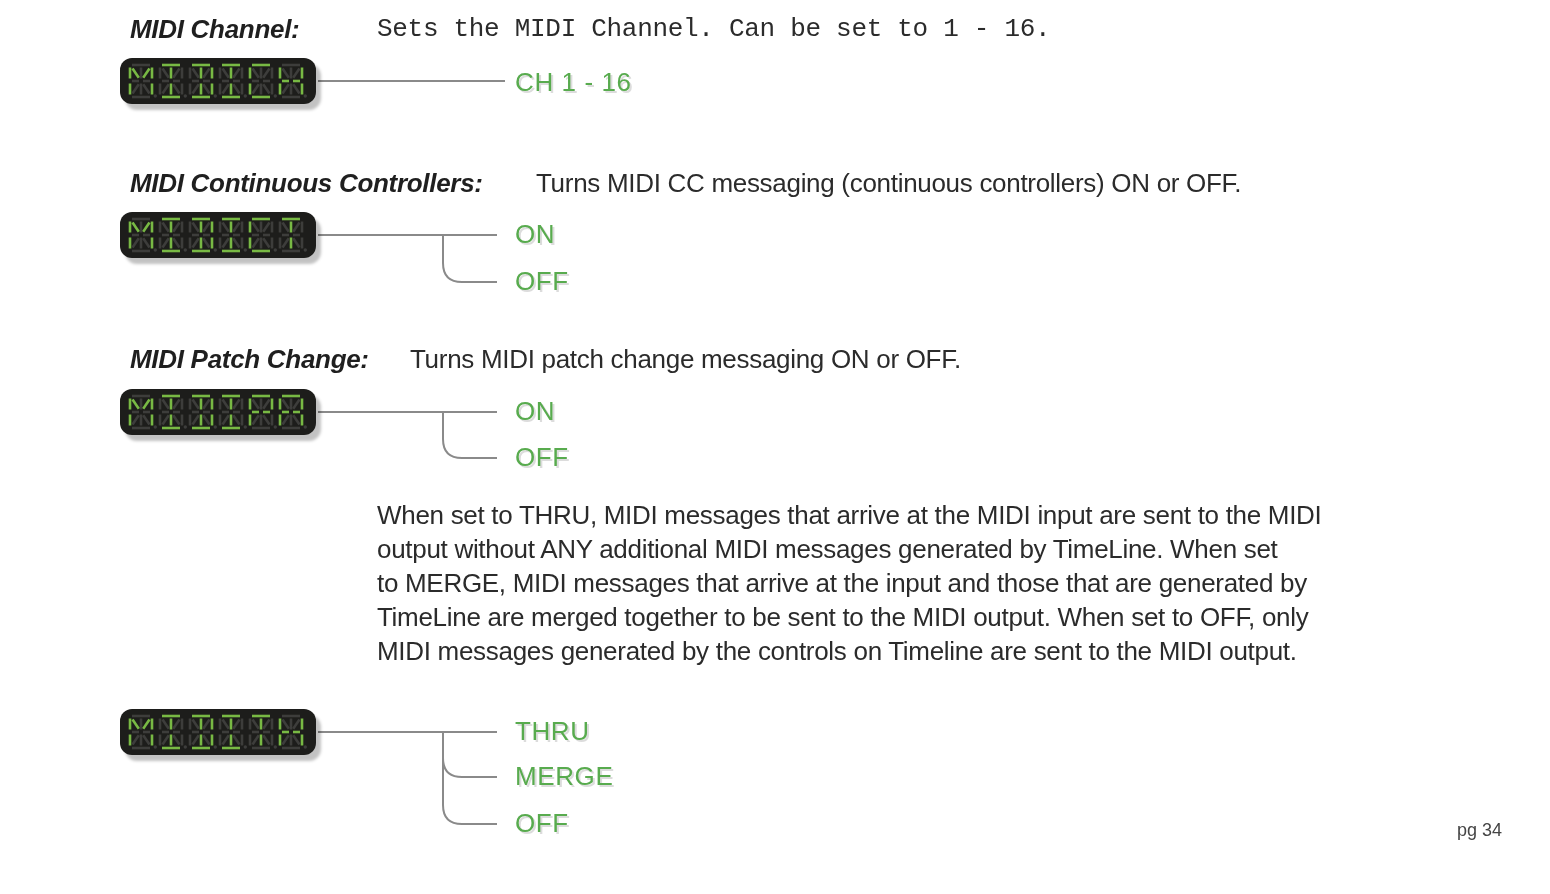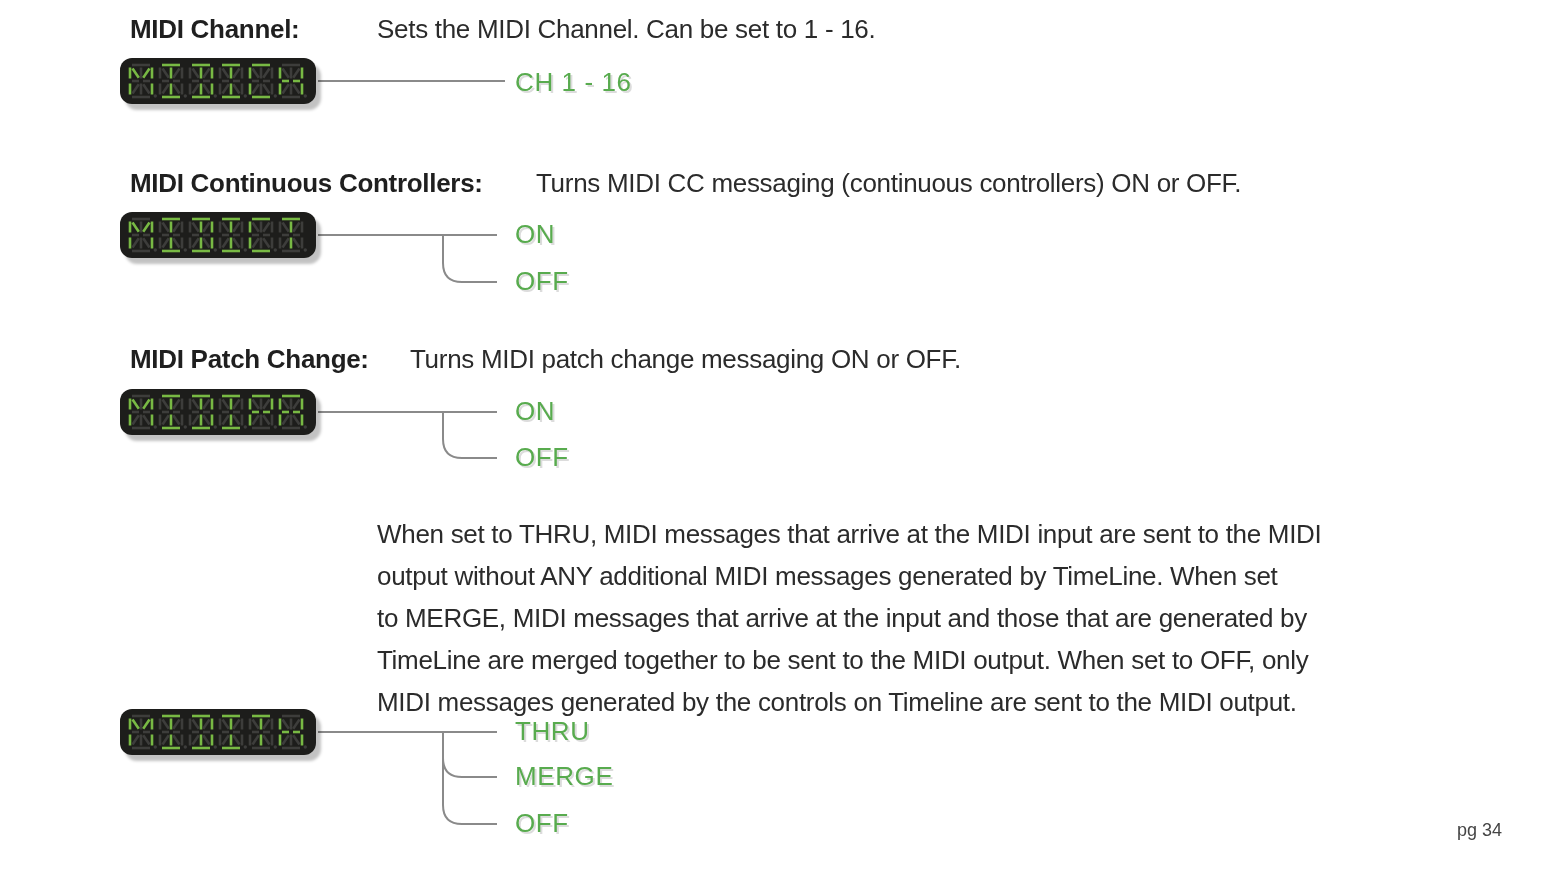--- a/index.html
+++ b/index.html
@@ -15,20 +15,21 @@
     overflow: hidden;
   }
   .abs { position: absolute; }
   .heading {
     font-weight: bold;
     font-size: 26px;
     line-height: 36px;
     letter-spacing: -0.3px;
     color: #1f1f1f;
     white-space: pre;
+    font-style: italic;
   }
   .desc {
     font-size: 26px;
     line-height: 36px;
     letter-spacing: -0.3px;
     color: #2b2b2b;
     white-space: pre;
   }
   .option {
     font-weight: normal;
@@ -62,21 +63,21 @@
     <path d="M318,235 H497"></path>
     <path d="M443,235 V263 Q443,282 462,282 H497"></path>
     <path d="M318,412 H497"></path>
     <path d="M443,412 V439 Q443,458 462,458 H497"></path>
     <path d="M318,732 H497"></path>
     <path d="M443,732 V758 Q443,777 462,777 H497"></path>
     <path d="M443,732 V805 Q443,824 462,824 H497"></path>
   </svg>
 
   <div class="abs heading" style="left:130px; top:11px;">MIDI Channel:</div>
-  <div class="abs desc" style="left:377px; top:11px;">Sets the MIDI Channel. Can be set to 1 - 16.</div>
+  <div class="abs desc" style="left:377px; top:11px;font-family:Liberation Mono, monospace;">Sets the MIDI Channel. Can be set to 1 - 16.</div>
   <div class="abs led" style="left:120px; top:58px;"><svg width="196" height="46" viewBox="0 0 196 46">
         <line x1="12" y1="7" x2="30" y2="7" stroke="#3d3d3b" stroke-width="2.6"></line>
         <line x1="10" y1="9.5" x2="10" y2="20.5" stroke="#78b944" stroke-width="2.6"></line>
         <line x1="32" y1="9.5" x2="32" y2="20.5" stroke="#78b944" stroke-width="2.6"></line>
         <line x1="12" y1="23" x2="19" y2="23" stroke="#3d3d3b" stroke-width="2.6"></line>
         <line x1="23" y1="23" x2="30" y2="23" stroke="#3d3d3b" stroke-width="2.6"></line>
         <line x1="10" y1="25.5" x2="10" y2="36.5" stroke="#78b944" stroke-width="2.6"></line>
         <line x1="32" y1="25.5" x2="32" y2="36.5" stroke="#78b944" stroke-width="2.6"></line>
         <line x1="12" y1="39" x2="30" y2="39" stroke="#3d3d3b" stroke-width="2.6"></line>
         <line x1="21" y1="9.5" x2="21" y2="20.5" stroke="#3d3d3b" stroke-width="2.6"></line>
@@ -351,21 +352,21 @@
         <line x1="171" y1="25.5" x2="171" y2="36.5" stroke="#3d3d3b" stroke-width="2.6"></line>
         <line x1="162.5" y1="10.5" x2="168.8" y2="19.8" stroke="#3d3d3b" stroke-width="2.6"></line>
         <line x1="179.5" y1="10.5" x2="173.2" y2="19.8" stroke="#3d3d3b" stroke-width="2.6"></line>
         <line x1="168.8" y1="26.2" x2="162.5" y2="35.5" stroke="#3d3d3b" stroke-width="2.6"></line>
         <line x1="173.2" y1="26.2" x2="179.5" y2="35.5" stroke="#3d3d3b" stroke-width="2.6"></line>
         <circle cx="185.3" cy="38" r="1.7" fill="#3d3d3b"></circle>
       </svg></div>
   <div class="abs option" style="left:515px; top:412px;">ON</div>
   <div class="abs option" style="left:515px; top:458px;">OFF</div>
 
-  <div class="abs desc" style="left:377px; top:513px; line-height:42px;">When set to THRU, MIDI messages that arrive at the MIDI input are sent to the MIDI
+  <div class="abs desc" style="left:377px; top:498px; line-height:34px;">When set to THRU, MIDI messages that arrive at the MIDI input are sent to the MIDI
 output without ANY additional MIDI messages generated by TimeLine. When set
 to MERGE, MIDI messages that arrive at the input and those that are generated by
 TimeLine are merged together to be sent to the MIDI output. When set to OFF, only
 MIDI messages generated by the controls on Timeline are sent to the MIDI output.</div>
   <div class="abs led" style="left:120px; top:709px;"><svg width="196" height="46" viewBox="0 0 196 46">
         <line x1="12" y1="7" x2="30" y2="7" stroke="#3d3d3b" stroke-width="2.6"></line>
         <line x1="10" y1="9.5" x2="10" y2="20.5" stroke="#78b944" stroke-width="2.6"></line>
         <line x1="32" y1="9.5" x2="32" y2="20.5" stroke="#78b944" stroke-width="2.6"></line>
         <line x1="12" y1="23" x2="19" y2="23" stroke="#3d3d3b" stroke-width="2.6"></line>
         <line x1="23" y1="23" x2="30" y2="23" stroke="#3d3d3b" stroke-width="2.6"></line>

